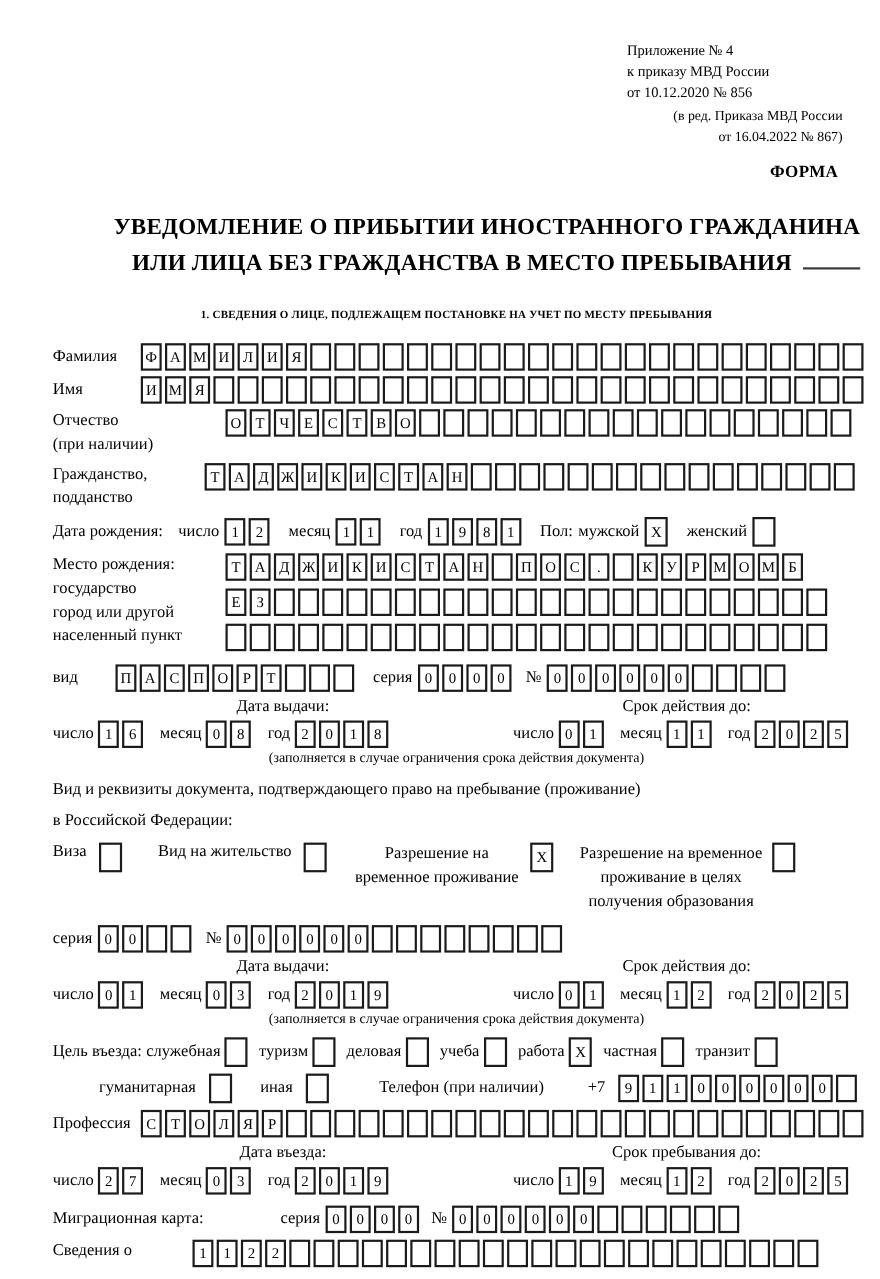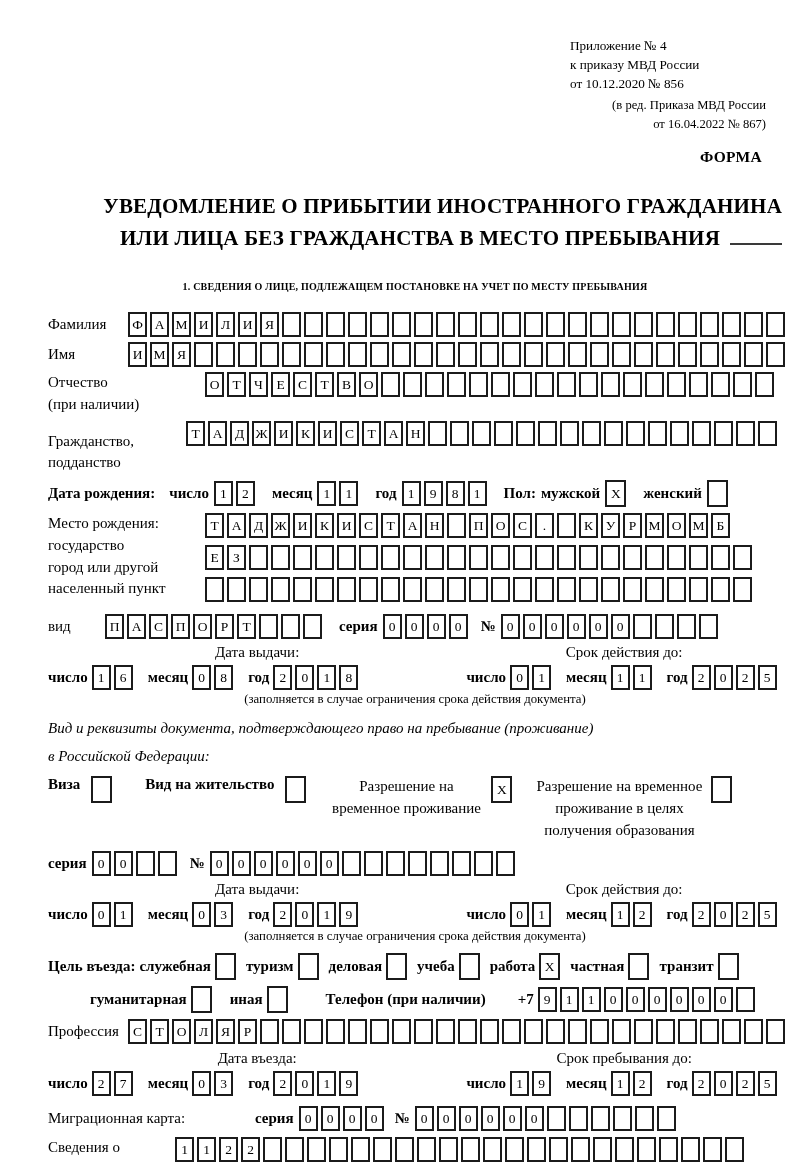--- a/index.html
+++ b/index.html
@@ -15,51 +15,51 @@
   .annex-sub{font-size:12.6px;margin-top:3px;line-height:1.45;text-align:right;}
   .forma{text-align:right;margin:15px 20px 0 0;font-weight:bold;font-size:15.5px;letter-spacing:.3px;}
   
   .title{margin-top:24px;text-align:right;font-weight:bold;font-size:21px;line-height:1.55;letter-spacing:.2px;}
   .t-underline{display:inline-block;width:52px;height:.72em;border-bottom:2px solid #3a3a3a;margin-left:10px;}
   .sec-h{margin:26px 0 20px;text-align:center;font-weight:bold;font-size:10px;letter-spacing:.2px;}
   
   .row{display:flex;align-items:center;margin-bottom:5px;font-size:15px;}
   .row.top{align-items:flex-start;}
   .lbl{flex:none;}
-  .w80{width:80px;}.w57{width:57px;}.w157{width:157px;}.w138{width:138px;margin-top:10px;}.w127{width:127px;}
+  .w80{width:80px;}.w57{width:57px;}.w157{width:157px;}.w138{width:138px;}.w127{width:127px;}
   .lline{display:block;line-height:1.45;}
   .rep .lline{line-height:1.35;}
-  .w{margin-right:5px;white-space:nowrap;font-weight:bold;}
+  .w{margin-right:5px;white-space:nowrap;}
   .ml8{margin-left:8px;}.ml10{margin-left:10px;}.ml14{margin-left:14px;}.ml20{margin-left:20px;}.ml28{margin-left:28px;}
   
   .cells{display:inline-flex;flex:none;}
   .cell{
     box-sizing:content-box;width:15px;height:21px;border:2px solid #1b1b1b;margin-right:3px;
     display:inline-block;text-align:center;font-size:13.5px;line-height:21px;background:#fff;
   }
   .chk .cell{width:17px;height:23px;line-height:23px;}
   .stackcells .cells{display:flex;margin-bottom:7px;}
   
   .dual{display:flex;margin-top:2px;}
   .dl{width:57%;}.dr{width:43%;}
   .gtitle{text-align:center;font-size:15px;margin-bottom:4px;}
   .dline{display:flex;align-items:center;font-size:15px;}
   .dline .w{margin-right:4px;}
   .dline .cells{margin-right:12px;}
   .note-r{text-align:center;font-size:12.8px;margin:2px 0 9px;}
   .center-h{text-align:center;font-weight:bold;font-size:14.5px;margin:6px 0 7px;}
-  .intro{font-size:15px;line-height:1.6;margin-top:4px;font-style:italic;}
+  .intro{font-size:15px;line-height:1.6;margin-top:4px;}
   
   .optrow{margin-top:8px;margin-bottom:10px;}
   .optwrap{display:inline-block;text-align:center;line-height:1.45;flex:none;}
   .wo150{width:158px;}.wo175{width:172px;}
   .optrow .chk{margin-left:6px;margin-right:10px;}
   .purp .w{margin-right:4px;}
   .purp .chk{margin-right:7px;}
-  .ind{padding-left:42px;}
+  .ind{padding-left:42px;justify-content:space-between;}
   .mt10{margin-top:10px;}.mt6{margin-top:6px;}
   .gap14{margin-right:14px;}
 </style>
 </head>
 <body>
 
 <div class="page">
 
   <div class="annex">
     <div>Приложение № 4</div>

